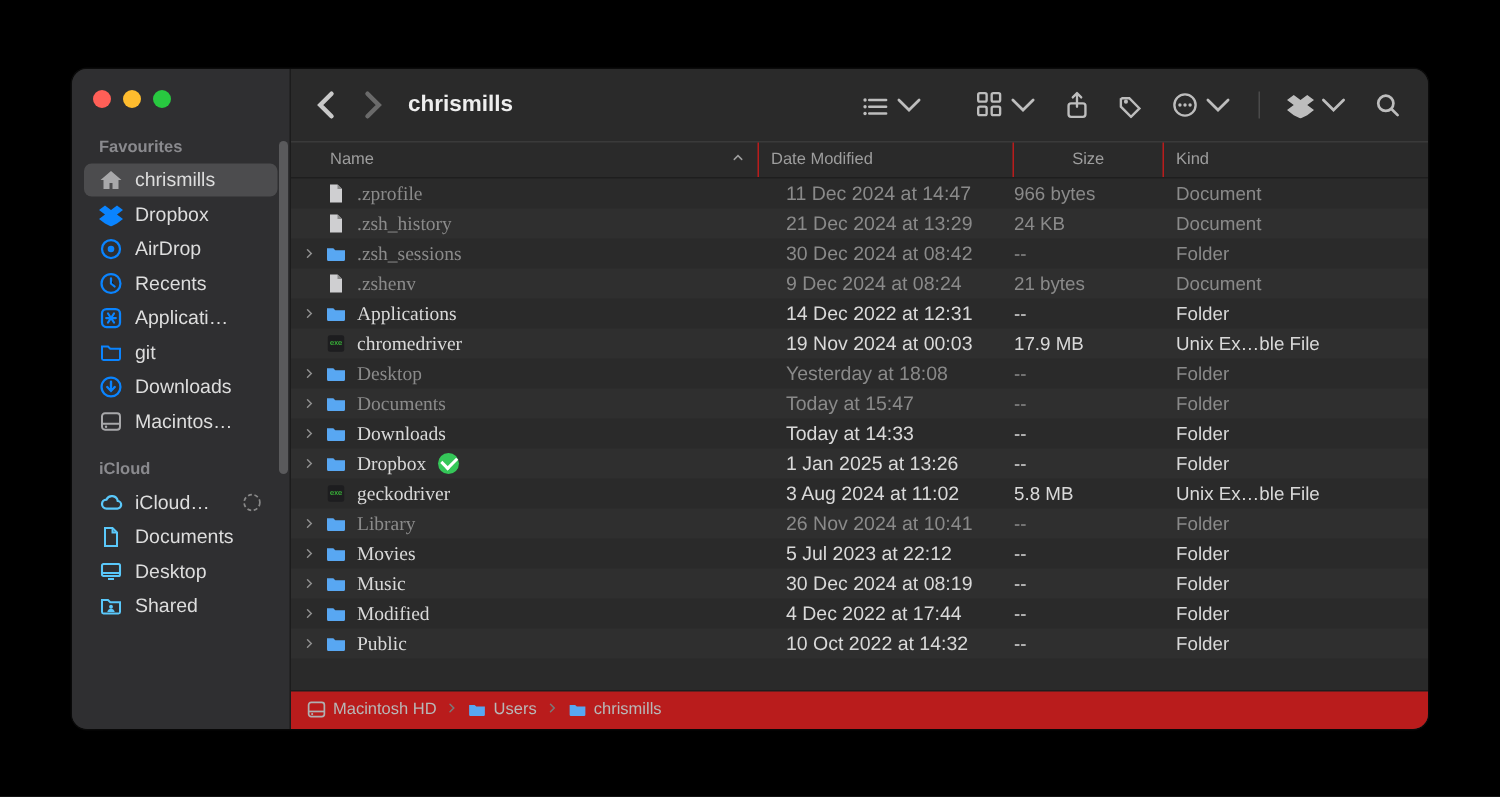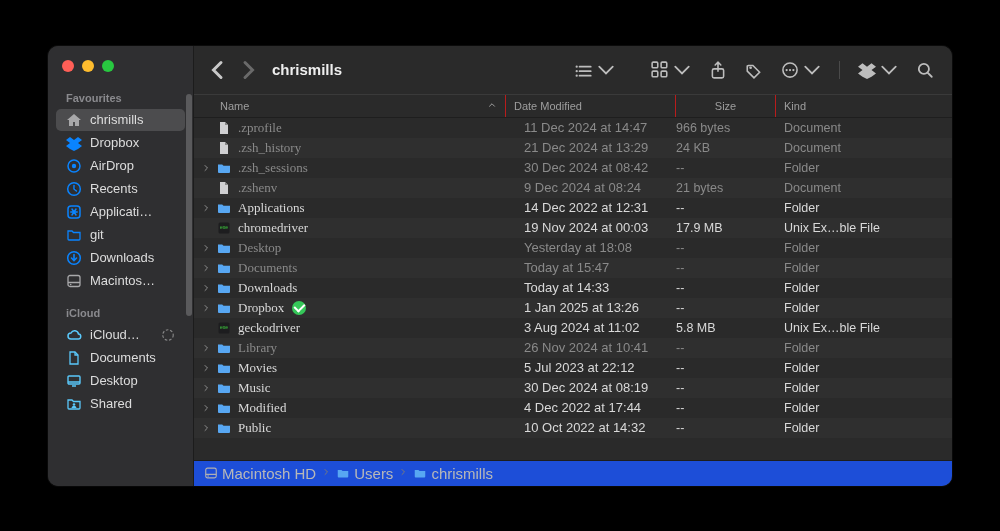--- a/index.html
+++ b/index.html
@@ -84,22 +84,22 @@
   .cell-name-text { white-space:nowrap; overflow:hidden; text-overflow:ellipsis; margin-left:2px;font-family:Liberation Serif, serif; }
   .sync { width:14px; height:14px; margin-left:4px; border-radius:50%; background:#35c759; display:flex; align-items:center; justify-content:center; }
   .sync::after { content:""; width:5px; height:8px; border:solid white; border-width:0 2px 2px 0; transform:rotate(45deg) translate(-1px,-1px); }
   .cell-date { padding-left:8px; font-size:13px; white-space:nowrap;margin-left:10px; }
   .cell-size { text-align:left; padding-right:14px; font-size:12.5px; }
   .cell-kind { padding-left:8px; font-size:12.5px; white-space:nowrap; overflow:hidden; text-overflow:ellipsis; }
   
   .pathbar {
     height:26px; border-top:1px solid #1e1e1e;
     display:flex; align-items:center; gap:4px;
-    padding: 0 10px; font-size:15px; color:#b8b8b8;
-    background:#1d4ed8;
+    padding: 0 10px; font-size:11px; color:#b8b8b8;
+    background:#b91c1c;
   }
   .pitem { display:flex; align-items:center; gap:4px; }
   .pico { width:14px; height:14px; display:flex; align-items:center; justify-content:center; }
   .pico svg { width:14px; height:14px; }
   .psep { color:#7a7a7a; font-size:9px; padding:0 2px;}
 </style>
 </head>
 <body>
 
 <svg width="0" height="0" style="position:absolute">

